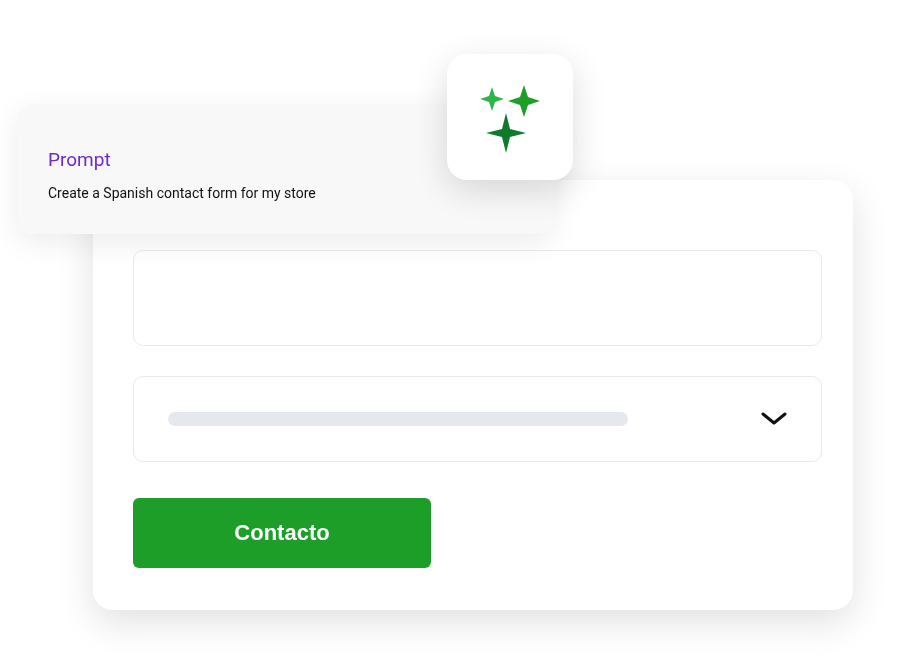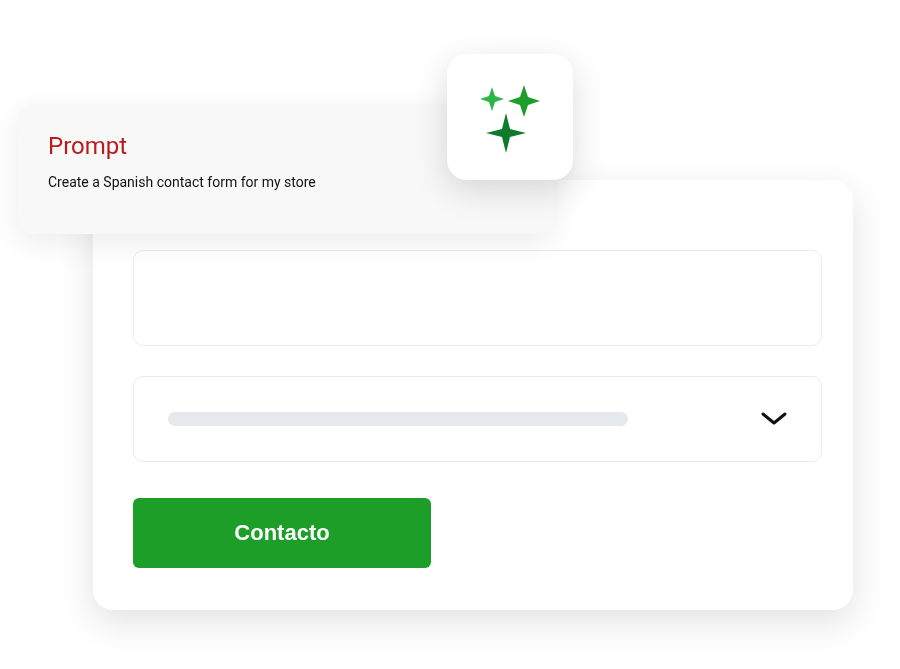--- a/index.html
+++ b/index.html
@@ -78,23 +78,24 @@
       top: 104px;
       left: 18px;
       width: 535px;
       height: 130px;
       background: #f8f8f8;
       border-radius: 14px;
       box-shadow: 0 8px 30px rgba(0, 0, 0, 0.08);
       padding: 28px 30px;
     }
     .prompt-label {
-      color: #b91c1c;
-      font-size: 24px;
+      color: #6d28d9;
+      font-size: 19px;
       margin-bottom: 14px;
+      margin-top: 16px;
     }
     .prompt-text {
       color: #111111;
       font-size: 14px;
       font-weight: 400;
     }
     .ai-badge {
       position: absolute;
       top: 54px;
       left: 447px;

